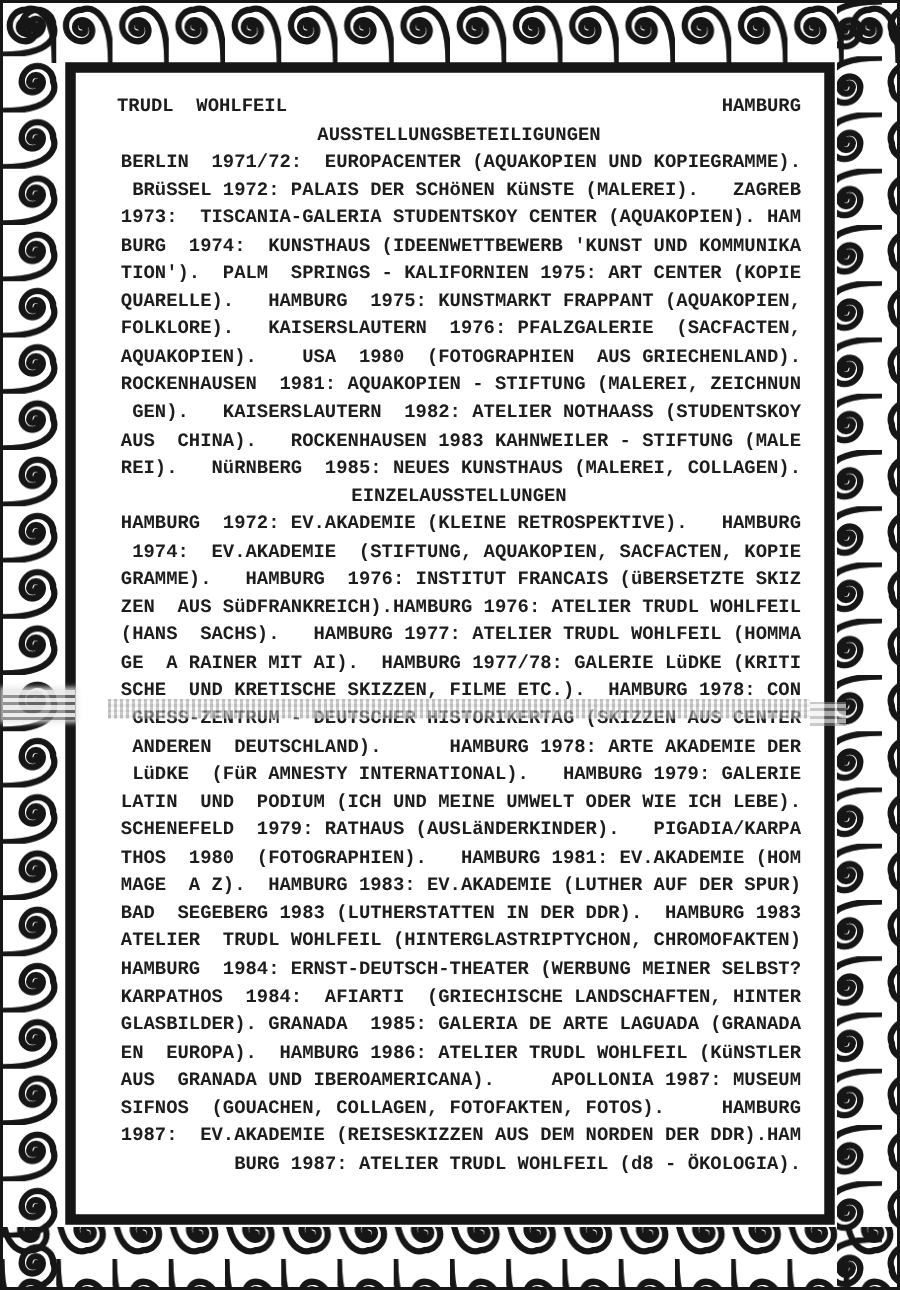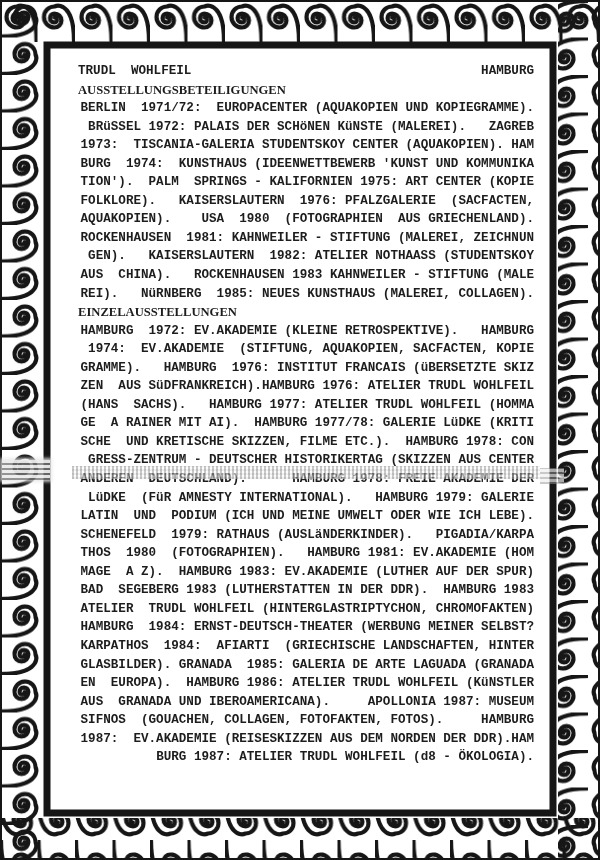--- a/index.html
+++ b/index.html
@@ -25,23 +25,22 @@
     font-size:12.6px;
     font-weight:bold;
     line-height:18.55px;
     letter-spacing:0;
   }
   .header-row{
     display:flex;justify-content:space-between;
     white-space:pre;
   }
   .section-heading{
-    text-align:left;
+    text-align:center;
     white-space:pre;
-    font-family:Liberation Serif, serif;
   }
   .text-line{
     white-space:pre;
     text-align:right;
   }
   
   .smudge{
     position:absolute;
     pointer-events:none;
   }
@@ -110,41 +109,42 @@
     </div>
 
     <div>
       <div class="section-heading">AUSSTELLUNGSBETEILIGUNGEN</div>
       <div>
           <div class="text-line">BERLIN  1971/72:  EUROPACENTER (AQUAKOPIEN UND KOPIEGRAMME).</div>
           <div class="text-line">BRüSSEL 1972: PALAIS DER SCHöNEN KüNSTE (MALEREI).   ZAGREB</div>
           <div class="text-line">1973:  TISCANIA-GALERIA STUDENTSKOY CENTER (AQUAKOPIEN). HAM</div>
           <div class="text-line">BURG  1974:  KUNSTHAUS (IDEENWETTBEWERB 'KUNST UND KOMMUNIKA</div>
           <div class="text-line">TION').  PALM  SPRINGS - KALIFORNIEN 1975: ART CENTER (KOPIE</div>
+          <div class="text-line">QUARELLE).   HAMBURG  1975: KUNSTMARKT FRAPPANT (AQUAKOPIEN,</div>
           <div class="text-line">FOLKLORE).   KAISERSLAUTERN  1976: PFALZGALERIE  (SACFACTEN,</div>
           <div class="text-line">AQUAKOPIEN).    USA  1980  (FOTOGRAPHIEN  AUS GRIECHENLAND).</div>
-          <div class="text-line">ROCKENHAUSEN  1981: KAHNWEILER - STIFTUNG (MALEREI, ZEICHNUN</div>
+          <div class="text-line">ROCKENHAUSEN  1981: AQUAKOPIEN - STIFTUNG (MALEREI, ZEICHNUN</div>
           <div class="text-line">GEN).   KAISERSLAUTERN  1982: ATELIER NOTHAASS (STUDENTSKOY</div>
           <div class="text-line">AUS  CHINA).   ROCKENHAUSEN 1983 KAHNWEILER - STIFTUNG (MALE</div>
           <div class="text-line">REI).   NüRNBERG  1985: NEUES KUNSTHAUS (MALEREI, COLLAGEN).</div>
         </div>
     </div>
 
     <div>
       <div class="section-heading">EINZELAUSSTELLUNGEN</div>
       <div>
           <div class="text-line">HAMBURG  1972: EV.AKADEMIE (KLEINE RETROSPEKTIVE).   HAMBURG</div>
           <div class="text-line">1974:  EV.AKADEMIE  (STIFTUNG, AQUAKOPIEN, SACFACTEN, KOPIE</div>
           <div class="text-line">GRAMME).   HAMBURG  1976: INSTITUT FRANCAIS (üBERSETZTE SKIZ</div>
           <div class="text-line">ZEN  AUS SüDFRANKREICH).HAMBURG 1976: ATELIER TRUDL WOHLFEIL</div>
           <div class="text-line">(HANS  SACHS).   HAMBURG 1977: ATELIER TRUDL WOHLFEIL (HOMMA</div>
           <div class="text-line">GE  A RAINER MIT AI).  HAMBURG 1977/78: GALERIE LüDKE (KRITI</div>
           <div class="text-line">SCHE  UND KRETISCHE SKIZZEN, FILME ETC.).  HAMBURG 1978: CON</div>
           <div class="text-line">GRESS-ZENTRUM - DEUTSCHER HISTORIKERTAG (SKIZZEN AUS CENTER</div>
-          <div class="text-line">ANDEREN  DEUTSCHLAND).      HAMBURG 1978: FREIE AKADEMIE DER</div>
+          <div class="text-line">ANDEREN  DEUTSCHLAND).      HAMBURG 1978: ARTE AKADEMIE DER</div>
           <div class="text-line">LüDKE  (FüR AMNESTY INTERNATIONAL).   HAMBURG 1979: GALERIE</div>
           <div class="text-line">LATIN  UND  PODIUM (ICH UND MEINE UMWELT ODER WIE ICH LEBE).</div>
           <div class="text-line">SCHENEFELD  1979: RATHAUS (AUSLäNDERKINDER).   PIGADIA/KARPA</div>
           <div class="text-line">THOS  1980  (FOTOGRAPHIEN).   HAMBURG 1981: EV.AKADEMIE (HOM</div>
           <div class="text-line">MAGE  A Z).  HAMBURG 1983: EV.AKADEMIE (LUTHER AUF DER SPUR)</div>
           <div class="text-line">BAD  SEGEBERG 1983 (LUTHERSTATTEN IN DER DDR).  HAMBURG 1983</div>
           <div class="text-line">ATELIER  TRUDL WOHLFEIL (HINTERGLASTRIPTYCHON, CHROMOFAKTEN)</div>
           <div class="text-line">HAMBURG  1984: ERNST-DEUTSCH-THEATER (WERBUNG MEINER SELBST?</div>
           <div class="text-line">KARPATHOS  1984:  AFIARTI  (GRIECHISCHE LANDSCHAFTEN, HINTER</div>
           <div class="text-line">GLASBILDER). GRANADA  1985: GALERIA DE ARTE LAGUADA (GRANADA</div>

